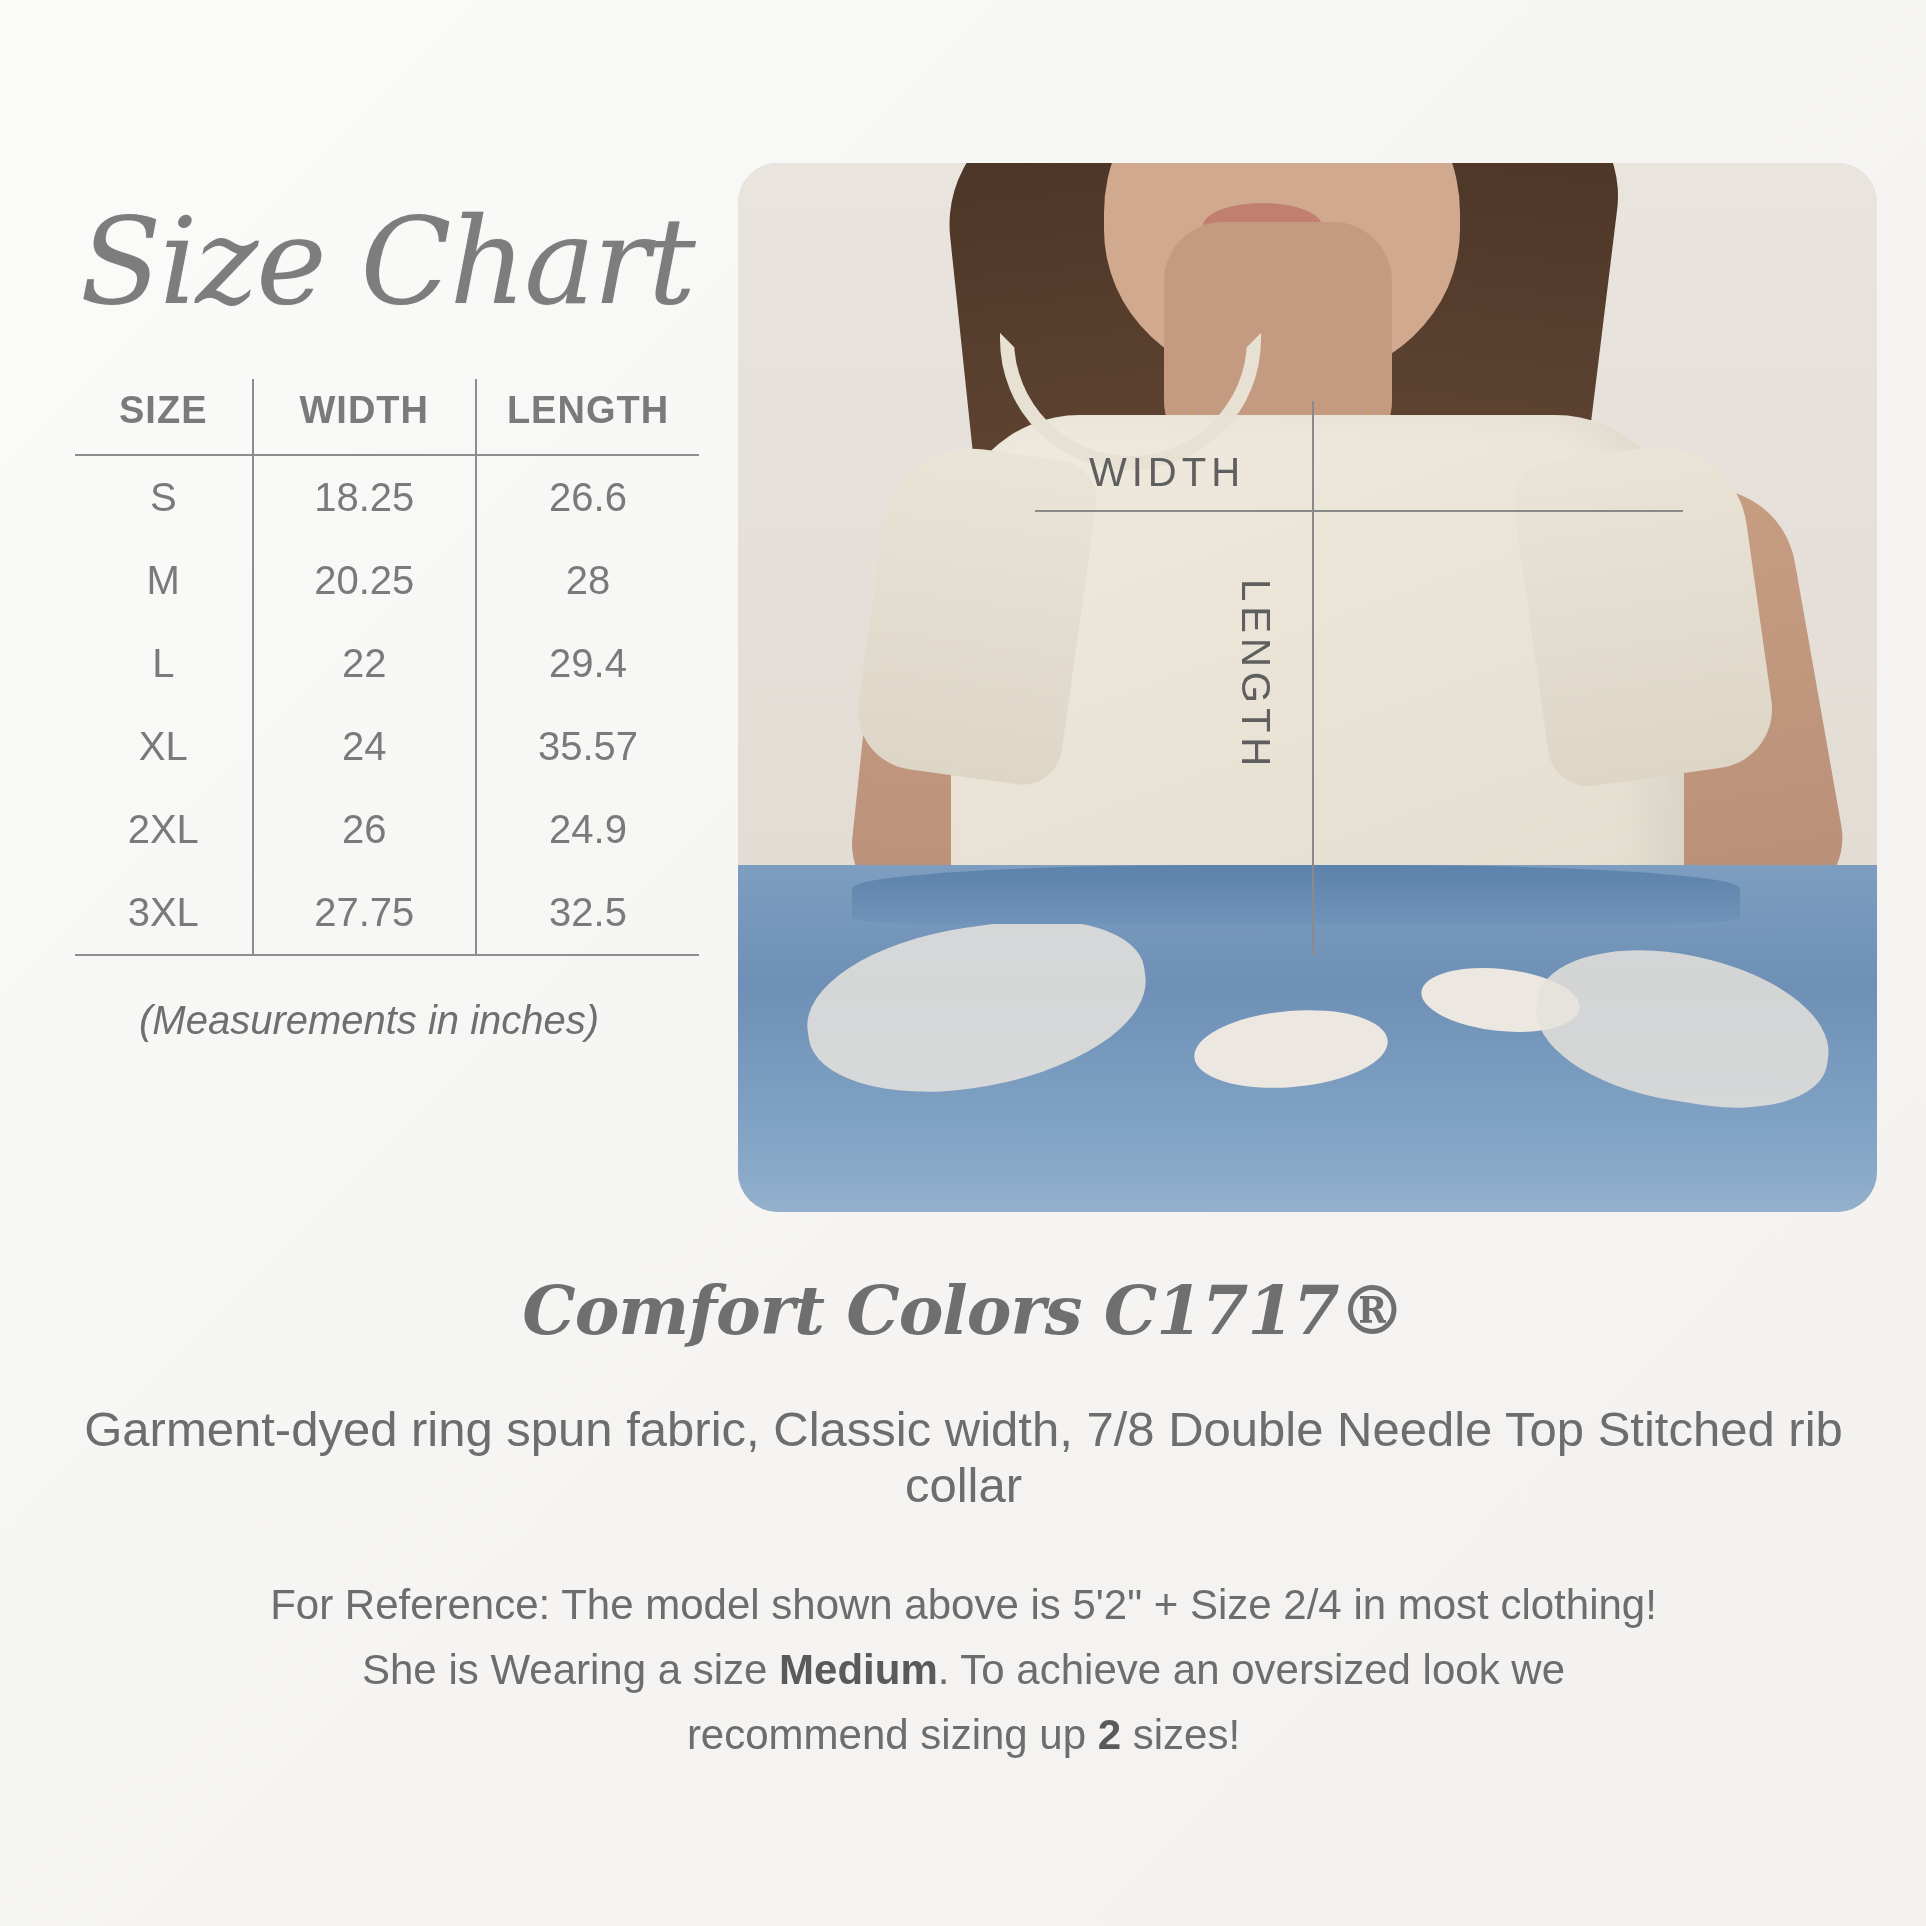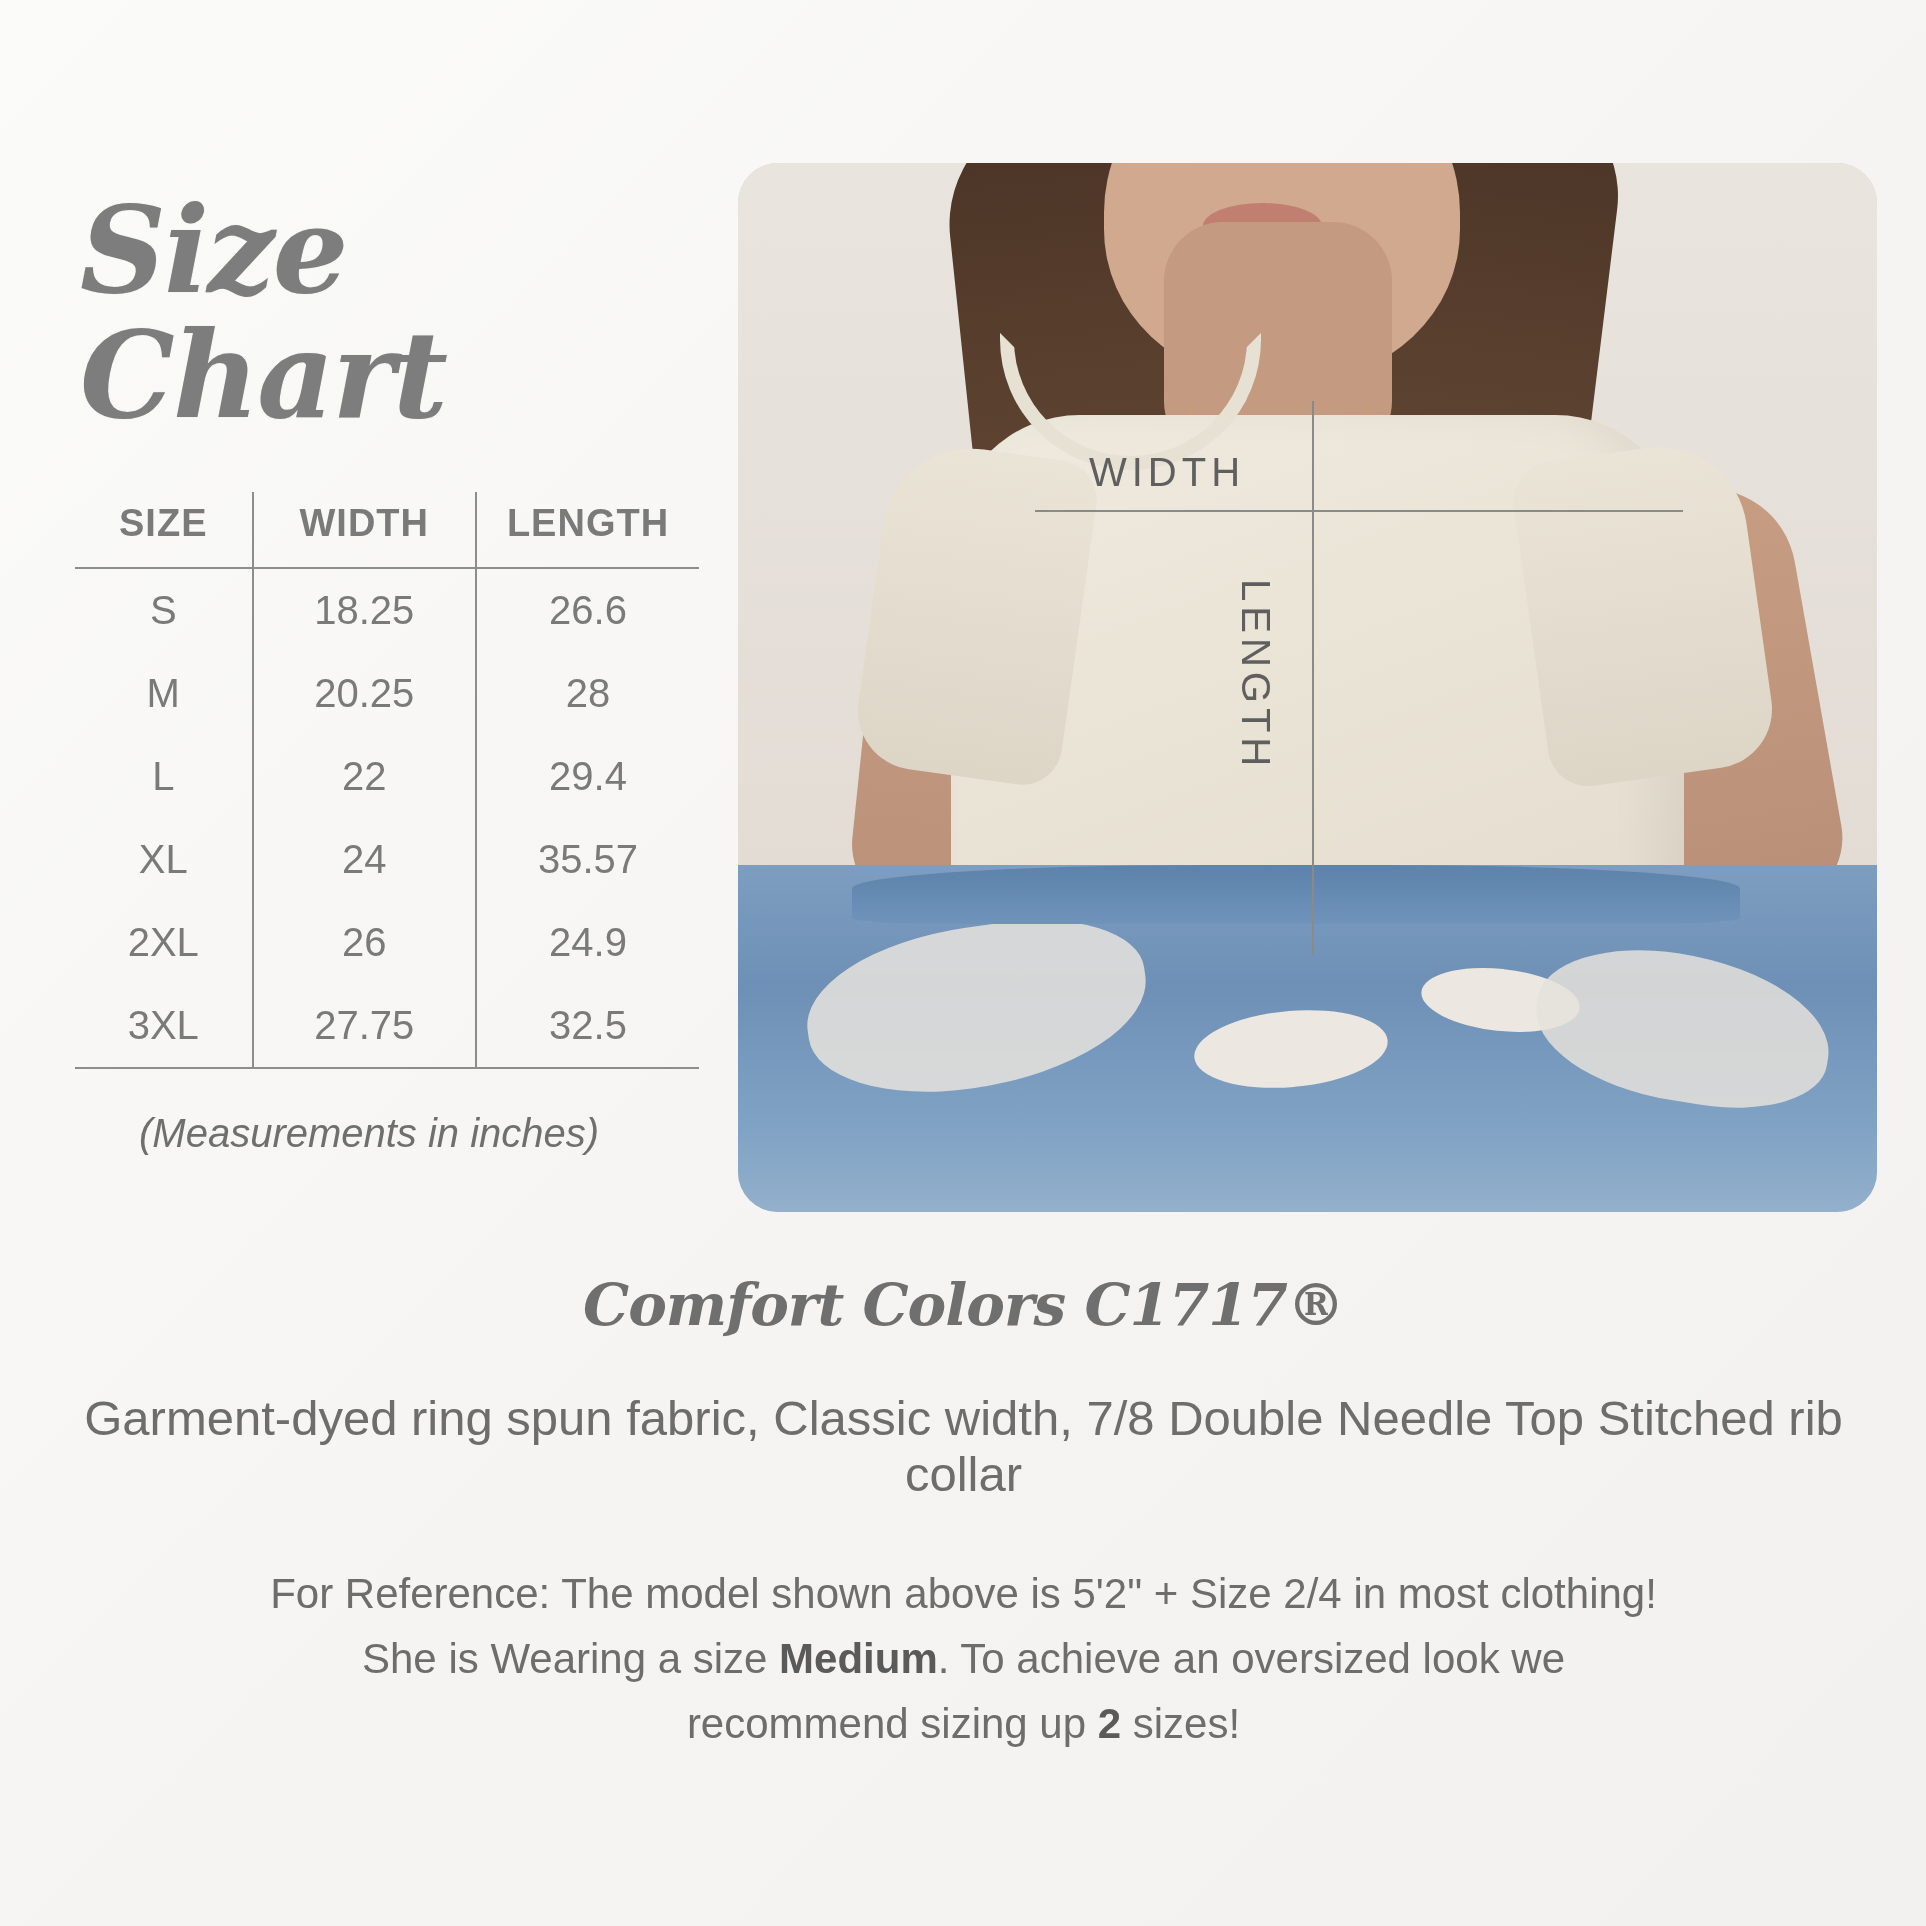--- a/index.html
+++ b/index.html
@@ -34,27 +34,28 @@
   .chart-col {
     position: absolute;
     left: 40px;
     top: 188px;
     width: 693px;
   }
 
   .chart-title {
     font-family: "DejaVu Serif", "Liberation Serif", serif;
     font-style: italic;
-    font-weight: bold;
+    font-weight: normal;
     font-size: 119px;
     line-height: 1.05;
     color: #7d7d7d;
     letter-spacing: -2px;
     margin-left: 40px;
     text-shadow: 0 0 1px rgba(125,125,125,0.3);
+    margin-top: 12px;
   }
 
   table.size-table {
     margin-top: 54px;
     margin-left: 35px;
     border-collapse: collapse;
     width: 624px;
     font-family: "Liberation Sans", sans-serif;
     color: #777777;
   }
@@ -333,21 +334,21 @@
     position: absolute;
     top: 1233px;
     left: 0;
     width: 1927px;
     text-align: center;
   }
   .brand {
     font-family: "DejaVu Serif", "Liberation Serif", serif;
     font-style: italic;
     font-weight: bold;
-    font-size: 58px;
+    font-size: 67px;
     color: #6f6f6f;
     letter-spacing: -1px;
     margin-top: 38px;
   }
   .fabric-line {
     font-size: 49px;
     color: #6d6d6d;
     margin-top: 51px;
     padding: 0 20px;
   }

